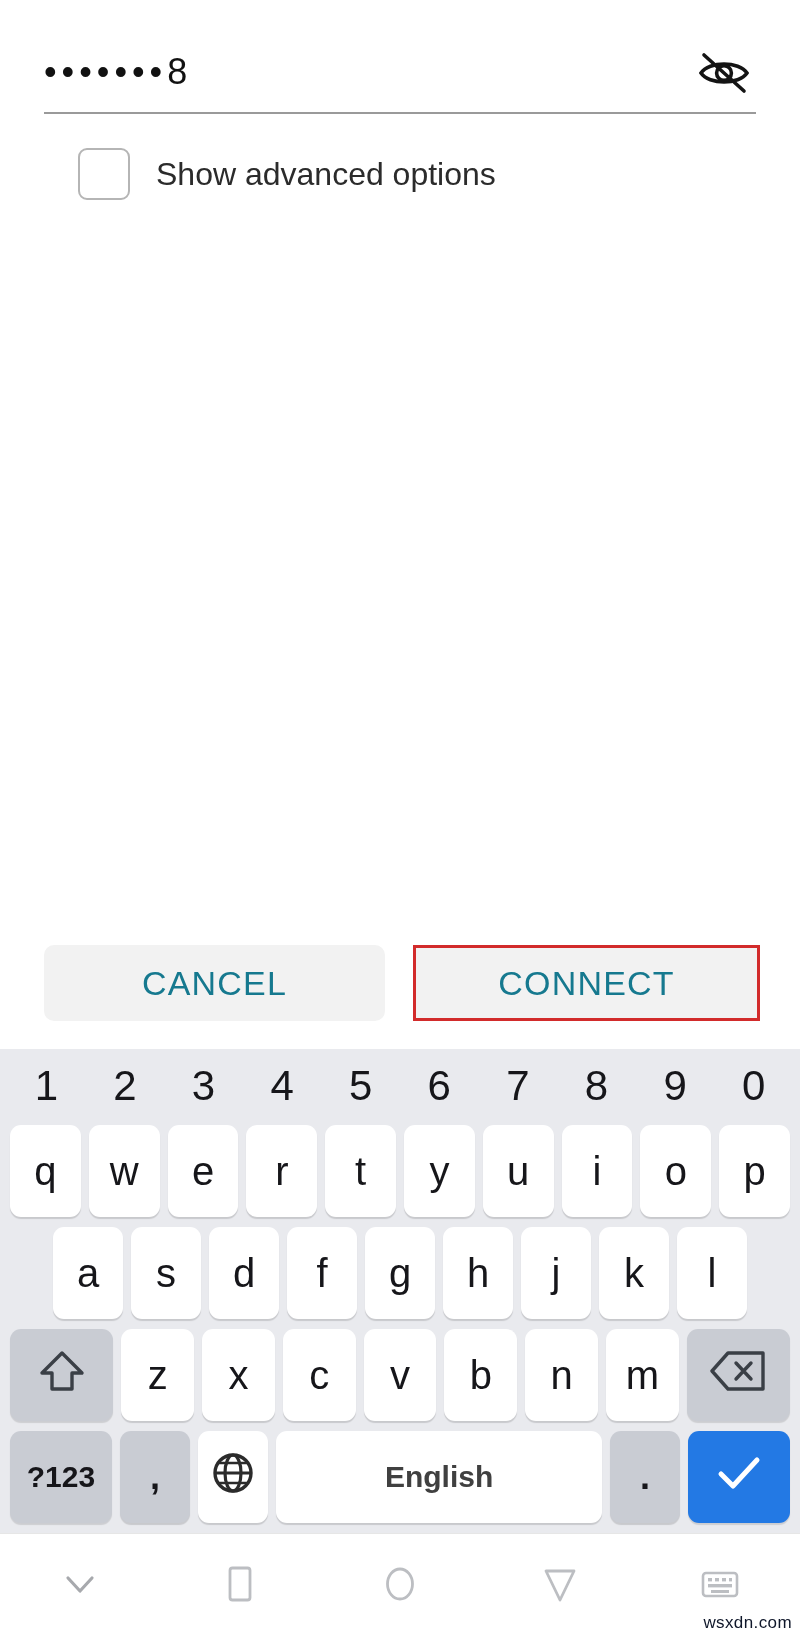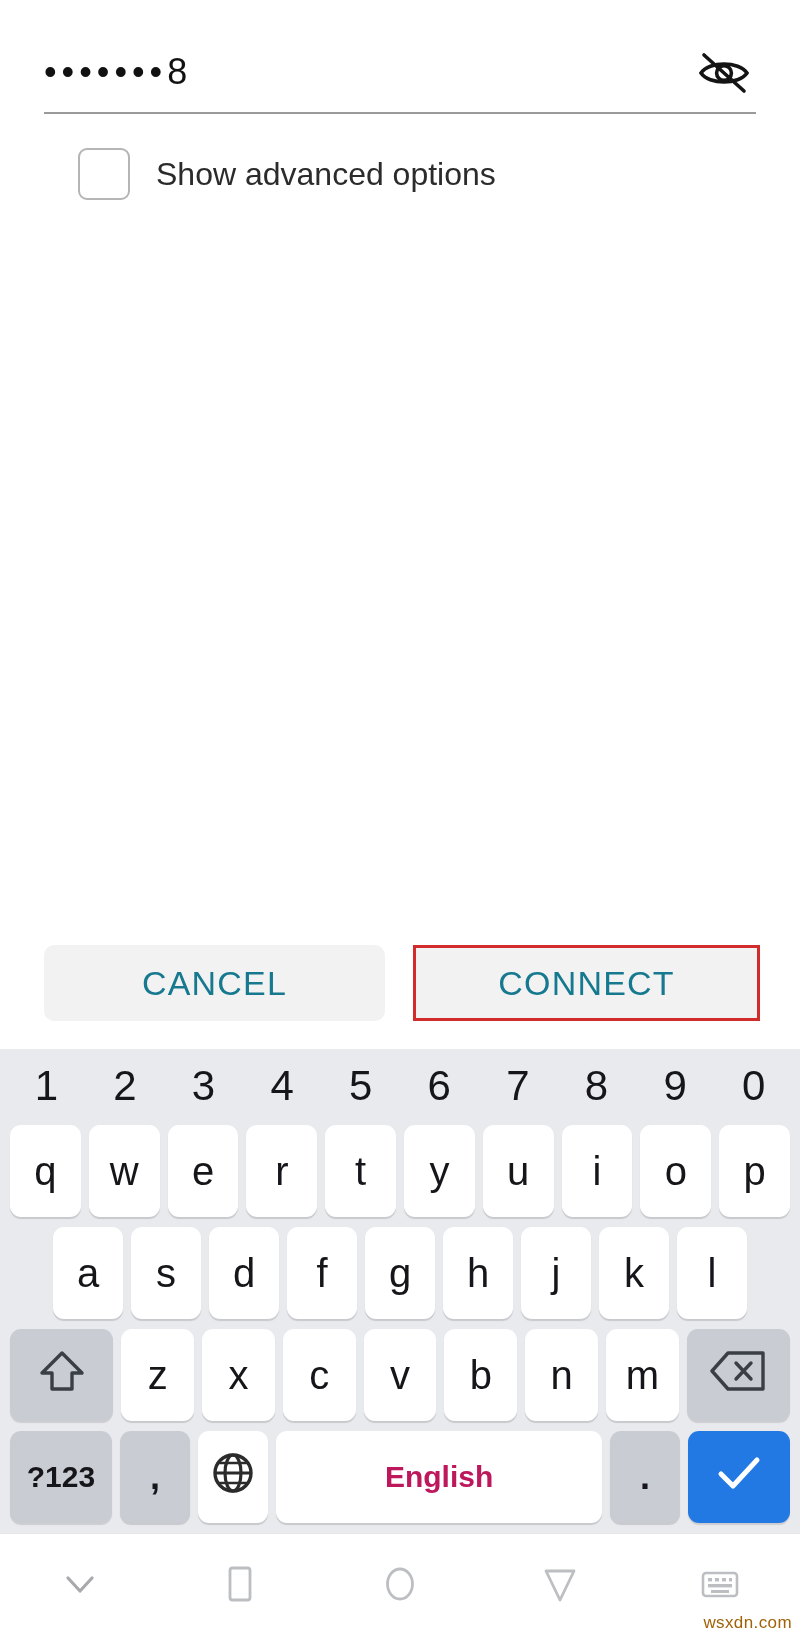--- a/index.html
+++ b/index.html
@@ -179,21 +179,21 @@
   }
   .key.accent {
     background: #2379e4;
     box-shadow: 0 2px 1px rgba(0,0,0,0.12);
   }
   .key.shift { flex: 1.42 1 0; }
   .key.backspace { flex: 1.42 1 0; }
   .key.sym { flex: 1.22 1 0; font-size: 30px; background:#c9ccd3; }
   .key.comma { flex: 0.84 1 0; font-size: 36px; background:#c9ccd3; }
   .key.globe { flex: 0.84 1 0; background:#ffffff; }
-  .key.space { flex: 3.9 1 0; font-size: 30px; color:#be185d;text-align:center; }
+  .key.space { flex: 3.9 1 0; font-size: 30px; color:#404040;text-align:center; }
   .key.period { flex: 0.84 1 0; font-size: 36px; background:#c9ccd3; }
   .key.enter { flex: 1.22 1 0; }
 
   .row3-pad { flex: 0.5 1 0; }
 
   
   .navbar {
     flex: 0 0 auto;
     height: 104px;
     background: #ffffff;
@@ -208,21 +208,21 @@
     height: 86px;
     display: flex;
     align-items: center;
     justify-content: center;
   }
   .watermark {
     position: absolute;
     right: 8px;
     bottom: 4px;
     font-size: 17px;
-    color: #a16207;
+    color: #0f172a;
     letter-spacing: 0.4px;
   }
 </style>
 </head>
 <body>
 
 <div id="screen">
 
 
   <div class="body-area">

